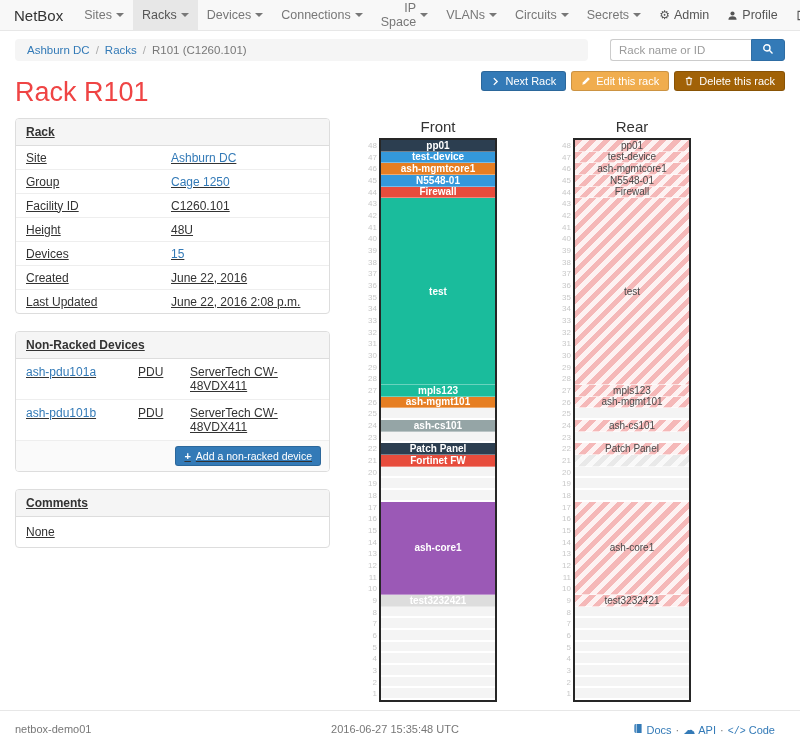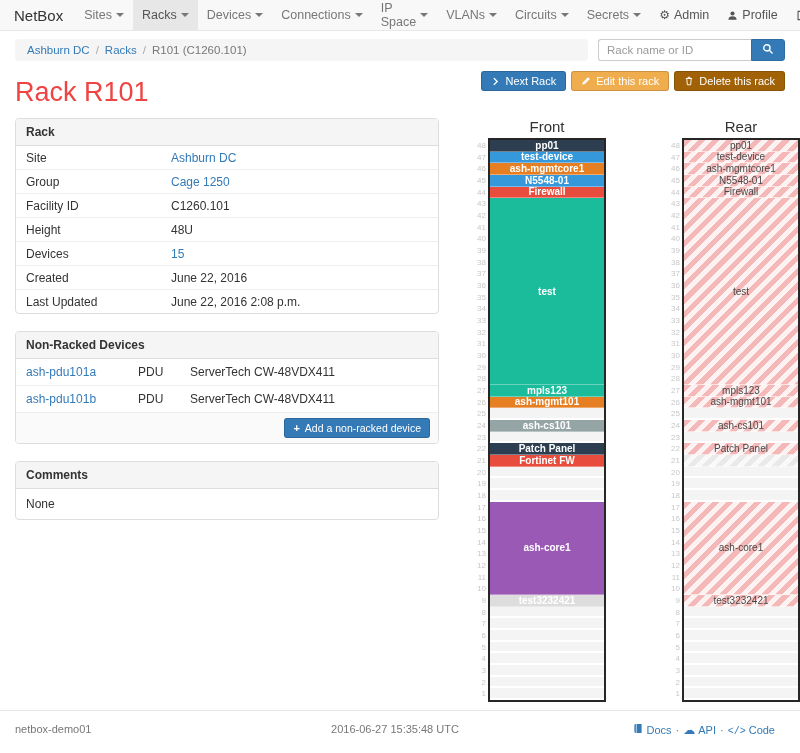--- a/index.html
+++ b/index.html
@@ -11,21 +11,21 @@
   }
 
   
   .navbar {
     height:31px; background:#f8f8f8; border-bottom:1px solid #e7e7e7;
     display:flex; align-items:stretch; padding-left:14px;
   }
   .brand { font-size:15px; color:#333; display:flex; align-items:center; padding:0 12px 0 0; cursor:pointer; }
   .nav-items { display:flex; align-items:stretch; }
   .nav-item {
-    display:flex; align-items:center; padding:0 9px; font-size:12.5px; color:#777; cursor:pointer;
+    display:flex; align-items:center; padding:0 9px; font-size:12.5px; color:#777; cursor:pointer;text-align:right;
   }
   .nav-item.active { background:#e7e7e7; color:#555; }
   .caret {
     display:inline-block; width:0; height:0; margin-left:4px;
     border-left:4px solid transparent; border-right:4px solid transparent; border-top:4px solid #777;
   }
   .nav-right { margin-left:auto; display:flex; align-items:stretch; padding-right:12px; }
   .nav-right .nav-item { color:#555; }
   .nav-right .icon { margin-right:4px; display:inline-flex; align-items:center; font-size:11px; color:#555; }
 
@@ -36,40 +36,41 @@
     font-size:11.5px; color:#777; display:flex; align-items:center; white-space:nowrap;
   }
   .crumb-link { color:#337ab7; cursor:pointer; }
   .crumb-sep { color:#aaa; margin:0 6px; }
   .crumb-current { color:#777; }
   .searchbox { width:187px; margin-left:10px; display:flex; }
   .searchbox input {
     flex:1; border:1px solid #ccc; border-right:none; border-radius:3px 0 0 3px;
     padding:4px 8px; font-size:11.5px; color:#555; outline:none; min-width:0;
     font-family:"Liberation Sans","DejaVu Sans",sans-serif;
+    margin-left:12px;
   }
   .searchbox input::placeholder { color:#9a9a9a; }
   .search-btn {
     width:34px; border:1px solid #2e6da4; background:#337ab7; border-radius:0 3px 3px 0;
     display:flex; align-items:center; justify-content:center; cursor:pointer;
   }
 
   
   .actions { display:flex; justify-content:flex-end; gap:5px; margin:10px 15px 0 15px; }
   .btn {
     border:1px solid rgba(0,0,0,0.15); border-radius:3px; color:#fff; font-size:11px;
     padding:3px 9px; display:flex; align-items:center; gap:5px; cursor:pointer;
     font-family:"Liberation Sans","DejaVu Sans",sans-serif;
   }
   .btn .icon { display:inline-flex; align-items:center; }
   h1.page-title { margin:-14px 15px 10px 15px; font-size:27px; font-weight:400; color:#ef4444; width:360px; }
 
   
   .main { display:flex; padding:0 0 0 15px; align-items:flex-start; }
-  .left-col { width:424px; }
+  .left-col { width:315px;text-decoration:underline; }
 
   .panel { border:1px solid #ddd; border-radius:4px; margin-bottom:17px; background:#fff; }
   .panel-heading {
     background:#f5f5f5; border-bottom:1px solid #ddd; border-radius:3px 3px 0 0;
     padding:6px 10px; font-size:12px; font-weight:bold; color:#333;
   }
   .attr-row { display:flex; padding:4.5px 10px; border-top:1px solid #eee; font-size:12px; }
   .attr-row:first-of-type { border-top:none; }
   .attr-label { width:145px; color:#333; }
   .attr-value { flex:1; color:#333; }

